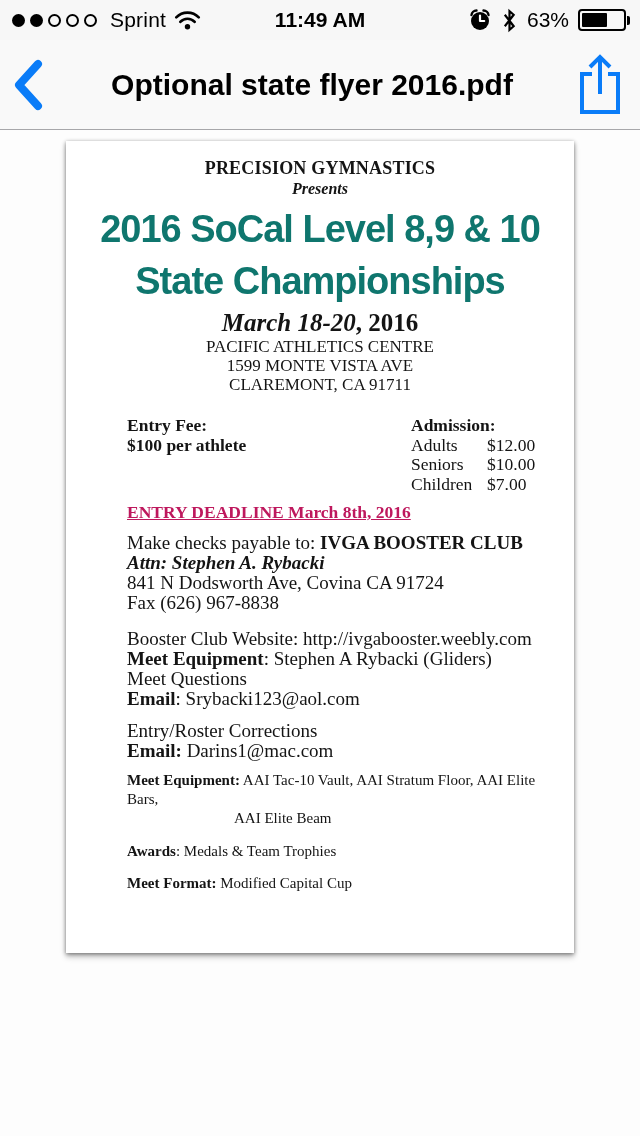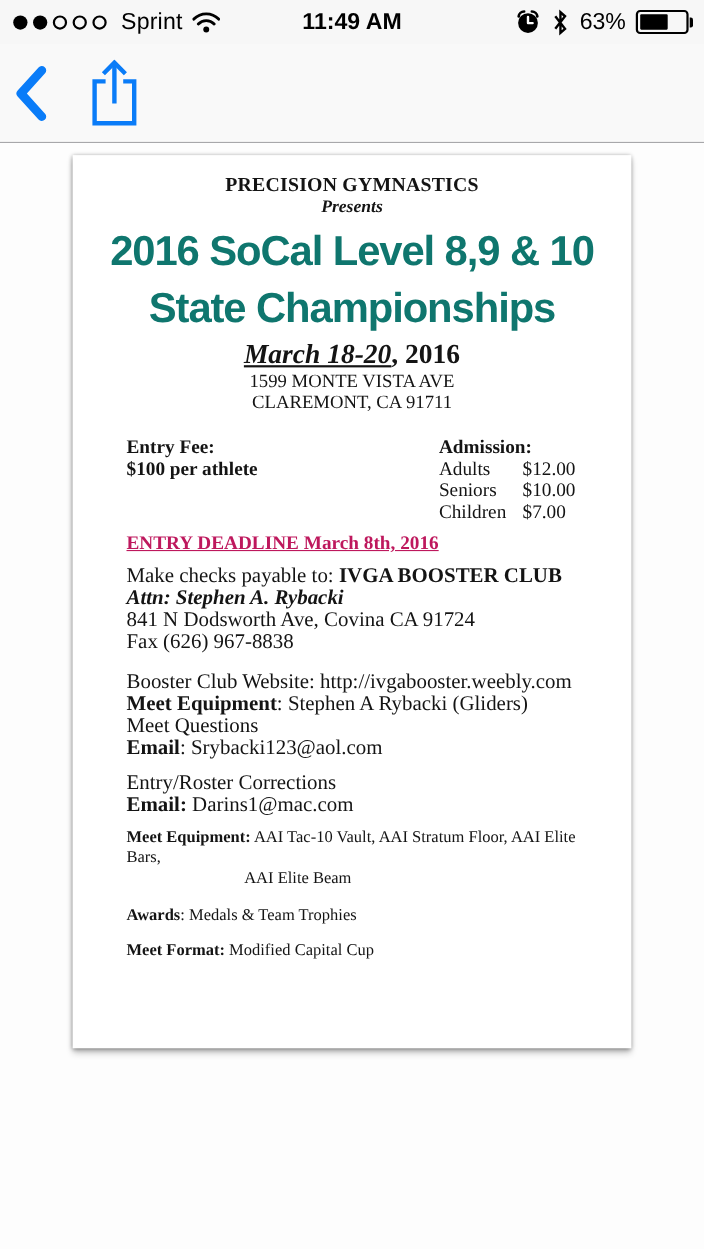--- a/index.html
+++ b/index.html
@@ -58,24 +58,24 @@
   }
 
   .org { text-align:center; font-size:18px; font-weight:700; line-height:22px; letter-spacing:0.2px; }
   .presents { text-align:center; font-size:16px; font-weight:700; font-style:italic; line-height:20px; }
   .red-title {
     margin-top:4px; text-align:center; color:#0f766e;
     font-family:"Liberation Sans", sans-serif; font-weight:700;
     font-size:38px; line-height:52px; letter-spacing:-1px;
   }
   .date-line { text-align:center; font-size:25px; line-height:28px; margin-top:2px; font-weight:700; }
-  .date-line .it { font-style:italic;text-decoration:underline; }
+  .date-line .it { font-style:italic; }
   .venue { text-align:center; font-size:17px; line-height:19px; }
 
-  .body-left { padding-left:49px; padding-right:26px; }
+  .body-left { padding-left:49px; padding-right:26px;margin-left:12px; }
 
   .fee-admission { display:flex; margin-top:22px; }
   .fee-col { width:284px; font-size:17.5px; font-weight:700; line-height:19.5px; }
   .adm-col { font-size:17.5px; line-height:19.5px; }
   .adm-label { font-weight:700; }
   .adm-row { display:flex; }
   .adm-cat { width:76px; }
 
   .deadline {
     margin-top:7px; font-size:17.5px; font-weight:700; line-height:22px;
@@ -143,20 +143,21 @@
 </div>
 
 <div class="navbar">
   <div class="back-btn">
     <span style="display:flex;">
       <svg width="32" height="52" viewBox="0 0 32 52">
         <polyline points="26,5 7,26 26,47" fill="none" stroke="#0a7cf8" stroke-width="8" stroke-linecap="round" stroke-linejoin="round"></polyline>
       </svg>
     </span>
   </div>
+  <div class="nav-title">Optional state flyer 2016.pdf</div>
   <div class="share-btn">
     <span style="display:flex;">
       <svg width="48" height="62" viewBox="0 0 48 62">
         <path d="M16 20 H6 V58 H42 V20 H32" fill="none" stroke="#0a7cf8" stroke-width="4"></path>
         <path d="M24 40 V5" fill="none" stroke="#0a7cf8" stroke-width="4"></path>
         <path d="M14 13 L24 3 L34 13" fill="none" stroke="#0a7cf8" stroke-width="4" stroke-linejoin="miter"></path>
       </svg>
     </span>
   </div>
 </div>
@@ -168,20 +169,21 @@
     <div class="presents">Presents</div>
 
     <div class="red-title">
       <div>2016 SoCal Level 8,9 &amp; 10</div>
       <div>State Championships</div>
     </div>
 
     <div class="date-line"><span class="it">March 18-20</span><span>, 2016</span></div>
 
     <div class="venue">
+      <div>PACIFIC ATHLETICS CENTRE</div>
       <div>1599 MONTE VISTA AVE</div>
       <div>CLAREMONT, CA 91711</div>
     </div>
 
     <div class="body-left">
 
       <div class="fee-admission">
         <div class="fee-col">
           <div>Entry Fee:</div>
           <div>$100 per athlete</div>

